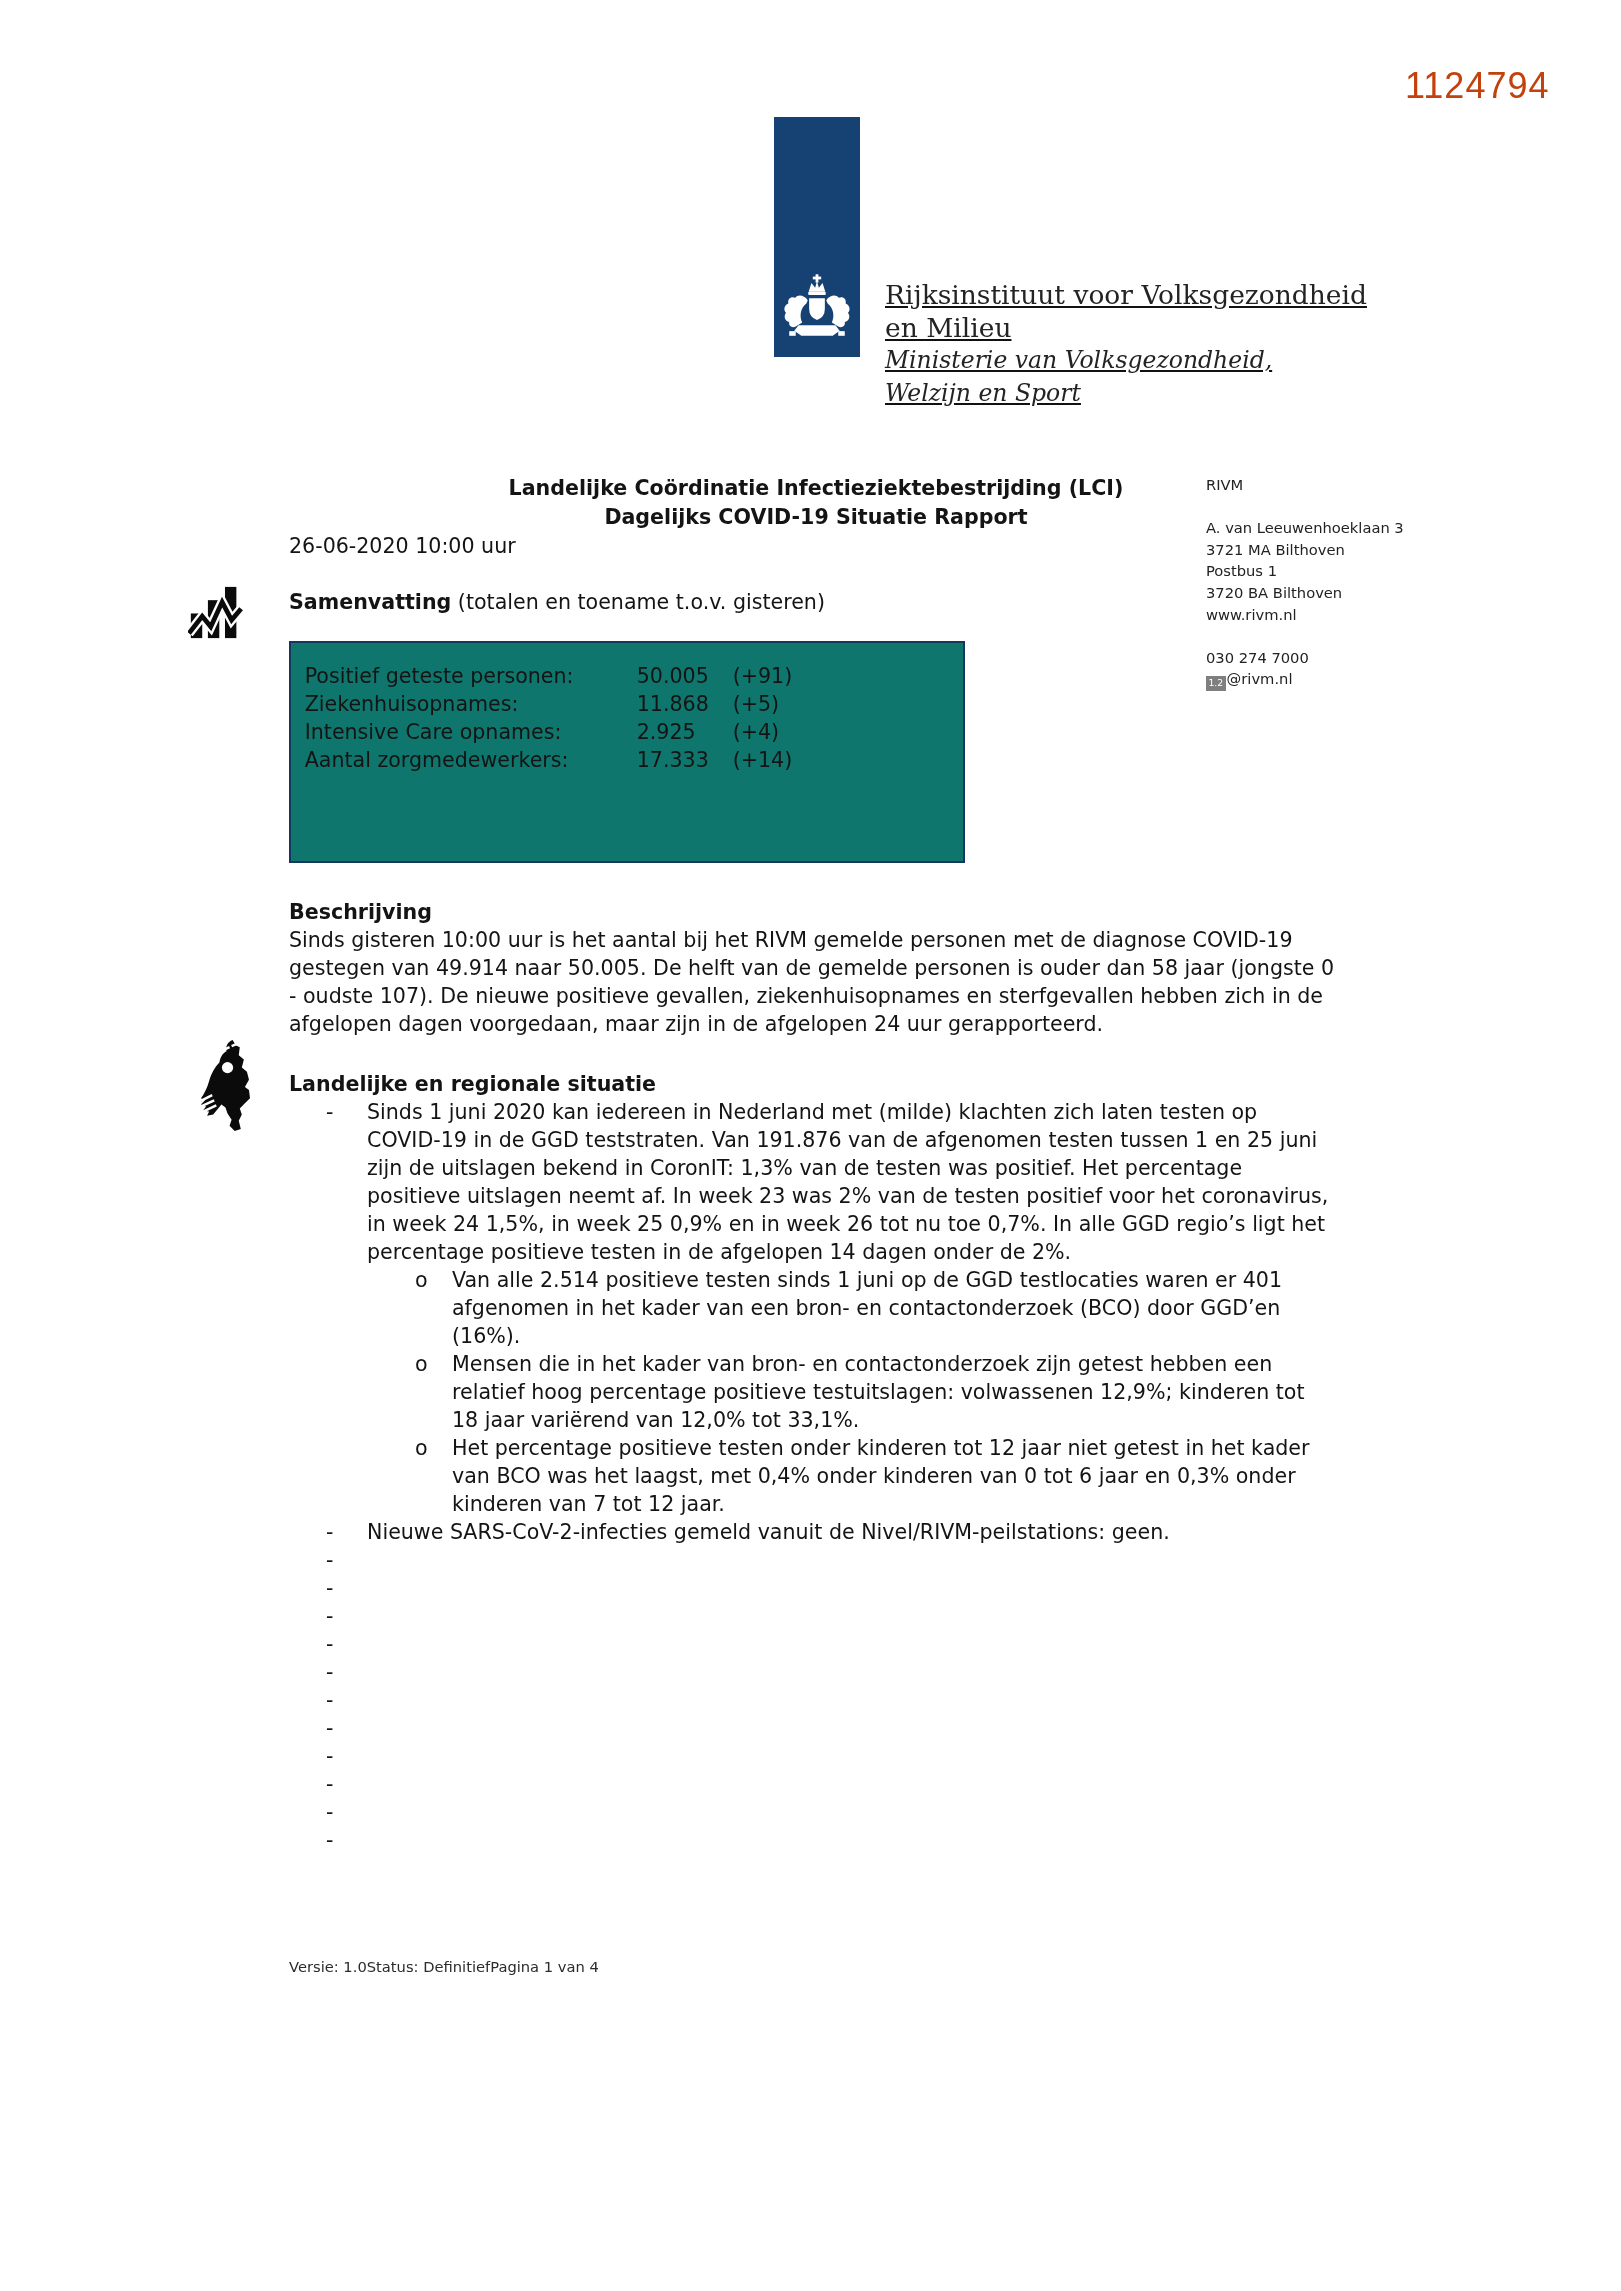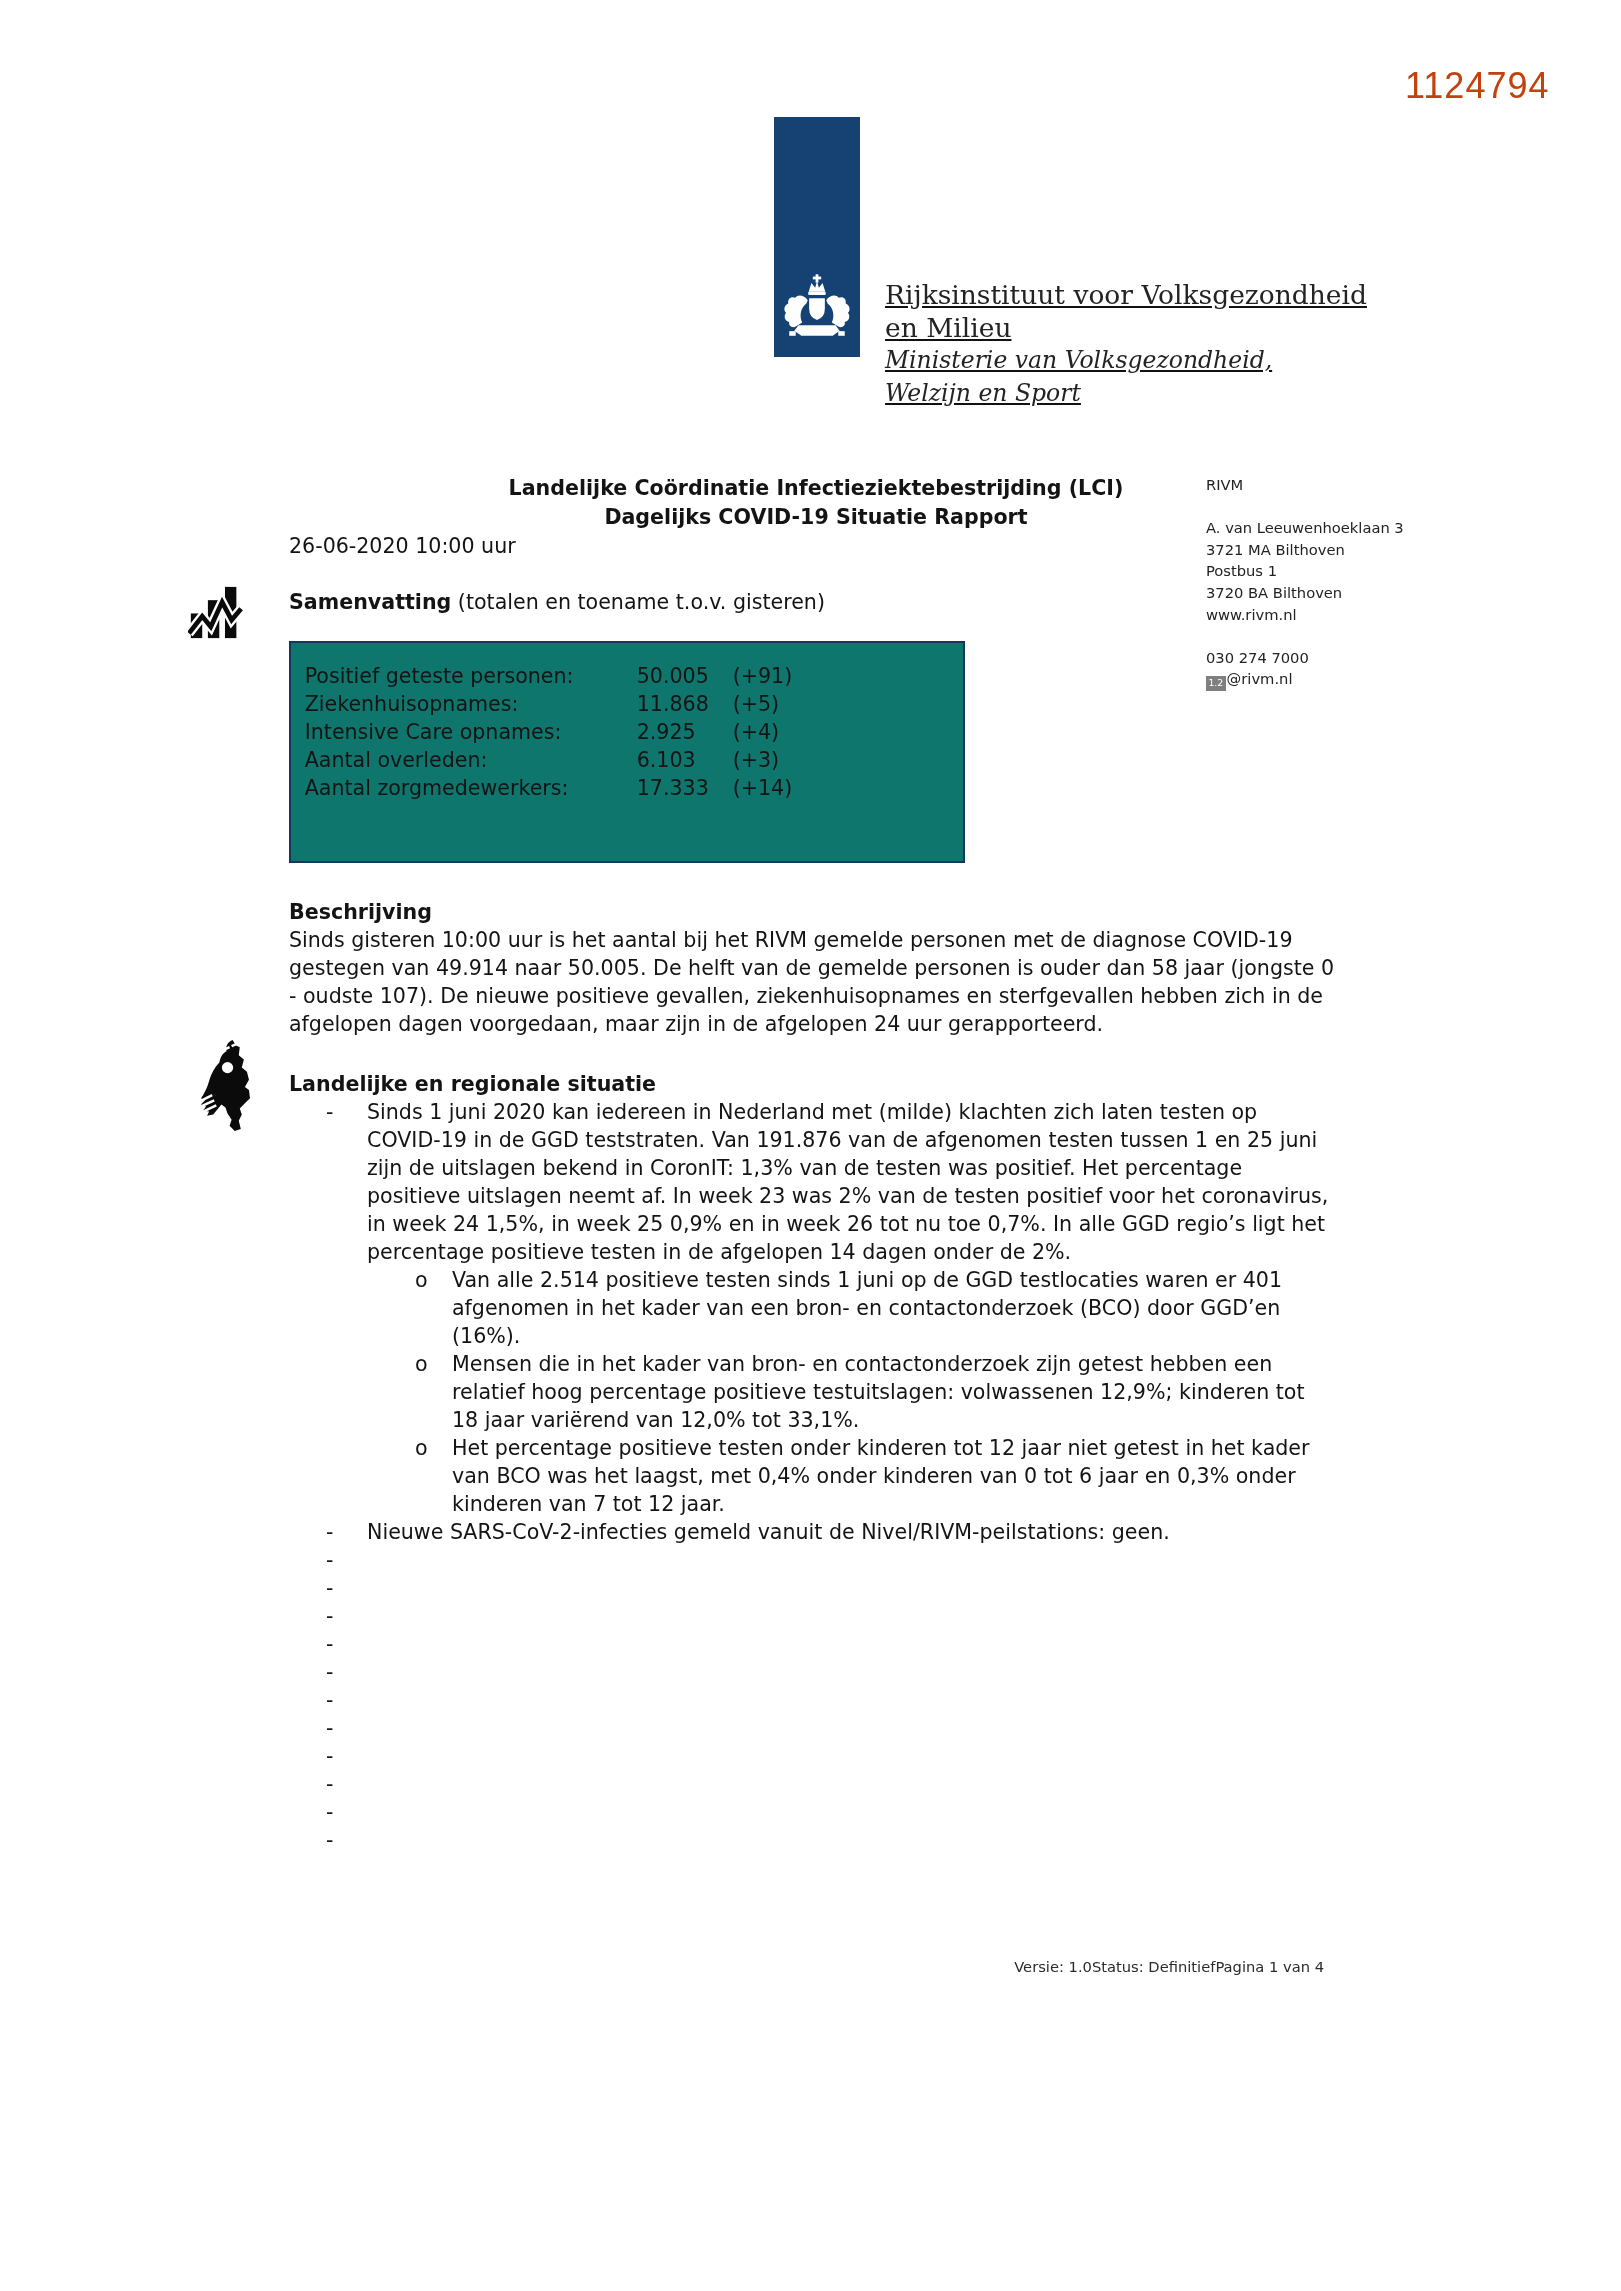--- a/index.html
+++ b/index.html
@@ -69,21 +69,21 @@
   .btext{max-width:970px;}
   .sub{padding-left:126px;}
   .smark{flex:0 0 37px;}
   .stext{max-width:877px;}
   
   .chart-icon{position:absolute;left:188px;top:584px;}
   .map-icon{position:absolute;left:195px;top:1039px;}
   
   .footer{
     position:absolute;left:289px;top:1958px;width:1035px;
-    display:flex;justify-content:flex-end;
+    display:flex;justify-content:flex-start;
     font-size:14.7px;color:#2b2b2b;
   }
 </style>
 </head>
 <body>
 
 <div class="page">
 
   <div class="doc-number">1124794</div>
 
@@ -163,25 +163,20 @@
         <span class="summary-label">Ziekenhuisopnames:</span>
         <span class="summary-value">11.868</span>
         <span class="summary-delta">(+5)</span>
       </div>
       <div class="summary-row">
         <span class="summary-label">Intensive Care opnames:</span>
         <span class="summary-value">2.925</span>
         <span class="summary-delta">(+4)</span>
       </div>
       <div class="summary-row">
-        <span class="summary-label">Aantal overleden:</span>
-        <span class="summary-value">6.103</span>
-        <span class="summary-delta">(+3)</span>
-      </div>
-      <div class="summary-row">
         <span class="summary-label">Aantal zorgmedewerkers:</span>
         <span class="summary-value">17.333</span>
         <span class="summary-delta">(+14)</span>
       </div>
     </div>
 
     <div class="beschrijving-heading">Beschrijving</div>
     <div class="para">Sinds gisteren 10:00 uur is het aantal bij het RIVM gemelde personen met de diagnose COVID-19 gestegen van 49.914 naar 50.005. De helft van de gemelde personen is ouder dan 58 jaar (jongste 0 - oudste 107). De nieuwe positieve gevallen, ziekenhuisopnames en sterfgevallen hebben zich in de afgelopen dagen voorgedaan, maar zijn in de afgelopen 24 uur gerapporteerd.</div>
 
     <div class="situatie-heading">Landelijke en regionale situatie</div>

